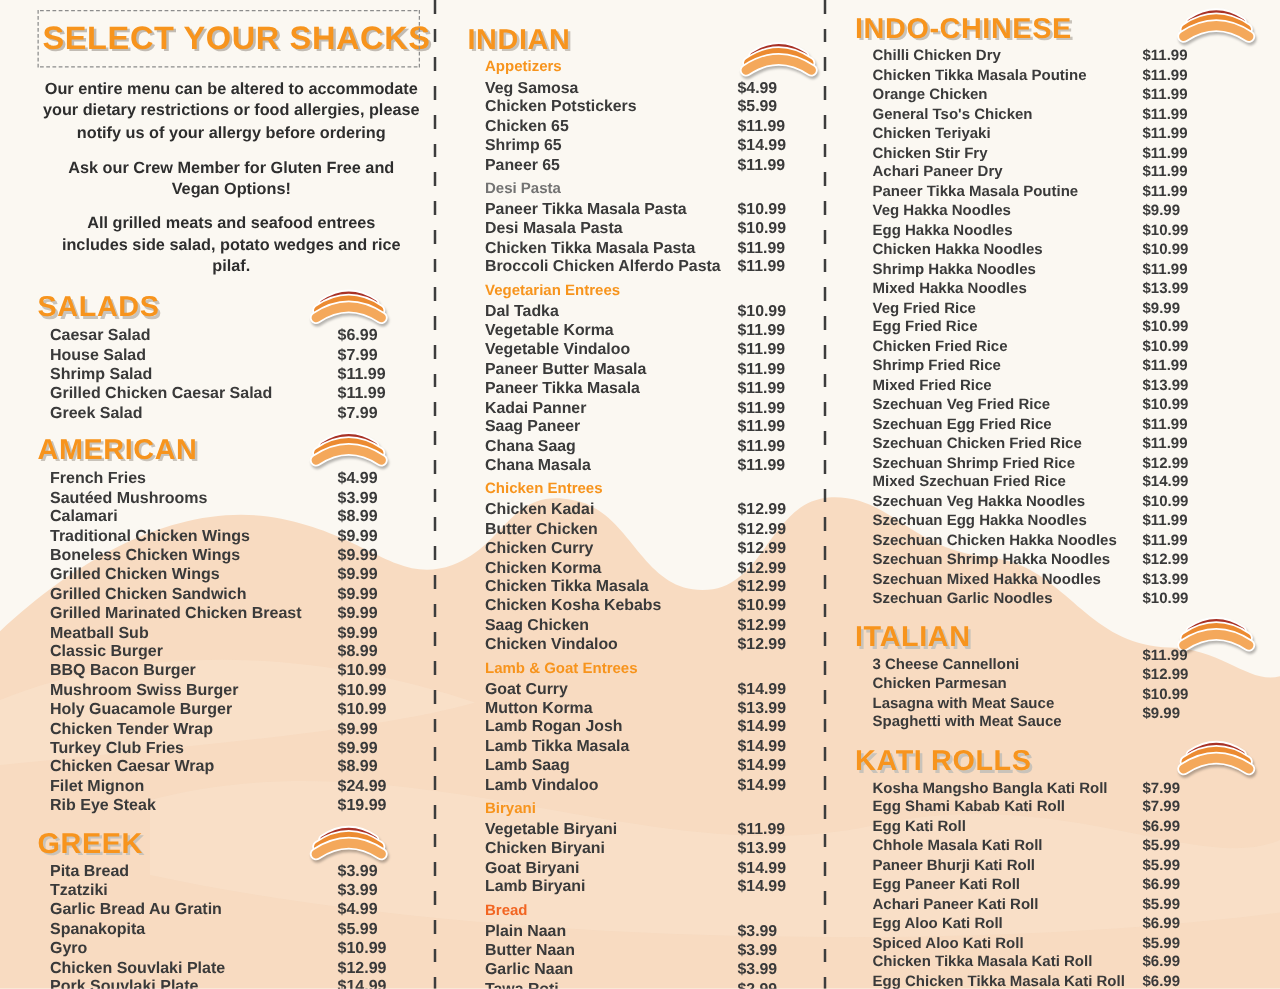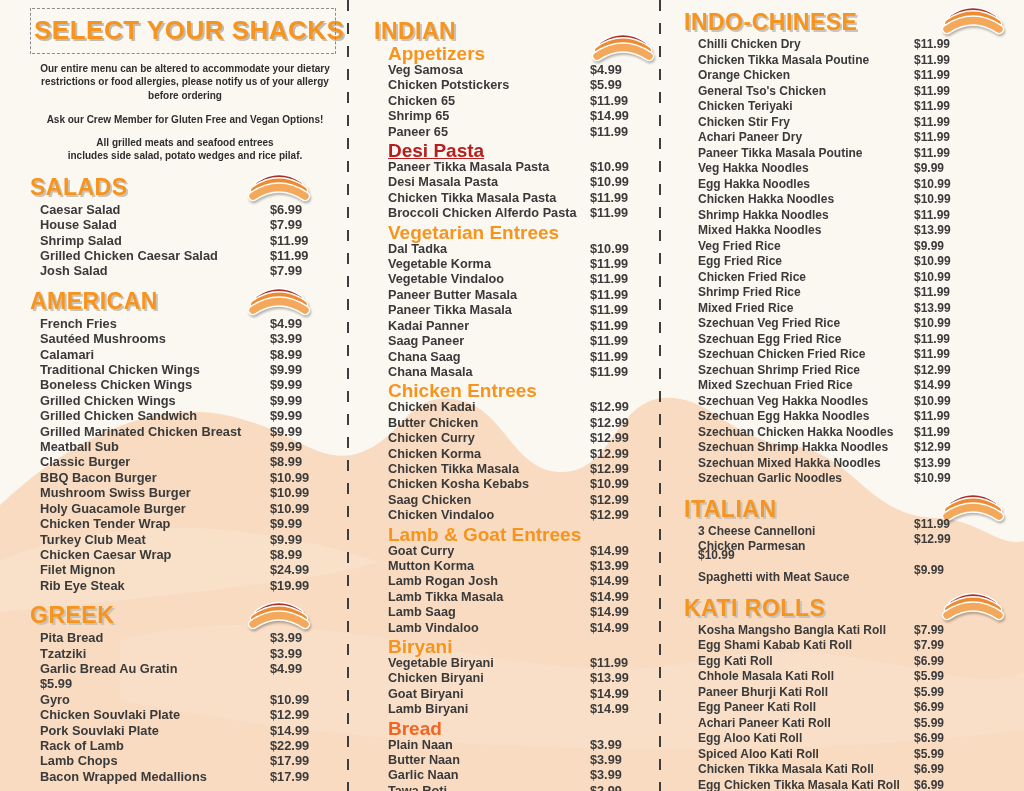--- a/index.html
+++ b/index.html
@@ -29,36 +29,36 @@
   .title-frame::before,.title-frame::after{
     content:"";position:absolute;top:-1px;bottom:-1px;width:7px;
   }
   .title-frame::before{left:-2px;border-left:1px dashed #8c8c8c;}
   .title-frame::after{right:-2px;border-right:1px dashed #8c8c8c;}
   .menu-title{
     font-size:26px;font-weight:bold;letter-spacing:.5px;white-space:nowrap;
     text-align:center;color:#F7941D;text-shadow:2px 2px 0 #c2bcb4;
   }
   .note{
-    margin:8px 0 0 -6px;text-align:center;font-size:10px;font-weight:bold;
+    margin:8px 0 0 -6px;text-align:center;font-size:13px;font-weight:bold;
     color:#2e2e2e;line-height:1.33;
   }
   .note.n2{margin-top:11px;}
   .note.n3{margin-top:10px;}
 
   .section{position:relative;}
   .h1{
     font-size:23px;font-weight:bold;letter-spacing:.5px;line-height:24px;
     margin:10px 0 3px -10px;color:#F7941D;text-shadow:2px 2px 0 #c9c3ba;
   }
   .col-mid .h1,.col-right .h1{margin-left:-14px;}
   .col-mid .h1{margin-top:0;margin-bottom:2px;}
   .col-right .section:first-child .h1{margin-top:0;}
   .col-left .section:first-child .h1{margin-top:12px;}
-  .h2{font-size:19px;font-weight:bold;line-height:17px;margin:2px 0 1px 0;color:#F7941D;}
+  .h2{font-size:12px;font-weight:bold;line-height:17px;margin:2px 0 1px 0;color:#F7941D;}
 
   .row{display:flex;align-items:baseline;line-height:15.4px;font-size:12.8px;font-weight:bold;color:#3A3A3A;}
   .col-mid .row{line-height:15.4px;font-size:12.7px;}
   .col-right .row{line-height:15.5px;font-size:12px;}
   .row .name{flex:1;white-space:nowrap;}
   .row .price{flex-shrink:0;text-align:left;}
   .col-left  .row .price{width:66px;}
   .col-mid   .row .price{width:66px;}
   .col-right .row .price{width:100px;}
   .price-up .row .price{position:relative;top:-7px;}
@@ -114,21 +114,21 @@
         </div>
         <div class="row">
           <span class="name">Shrimp Salad</span>
           <span class="price">$11.99</span>
         </div>
         <div class="row">
           <span class="name">Grilled Chicken Caesar Salad</span>
           <span class="price">$11.99</span>
         </div>
         <div class="row">
-          <span class="name">Josh Salad</span>
+          <span class="name">Greek Salad</span>
           <span class="price">$7.99</span>
         </div>
       </div>
       <div class="section">
         <div class="h1" style="color: rgb(247, 148, 29);">AMERICAN</div>
         <span class="hotdog"><svg width="66" height="29" viewBox="0 0 68 30">
             <path d="M13 12 Q34 -2 55 12" stroke="#ffffff" stroke-width="8.5" fill="none" stroke-linecap="round"></path>
             <path d="M13 12 Q34 -2 55 12" stroke="#A93226" stroke-width="5.5" fill="none" stroke-linecap="round"></path>
             <path d="M9 18 Q34 1 59 18" stroke="#ffffff" stroke-width="10.5" fill="none" stroke-linecap="round"></path>
             <path d="M9 18 Q34 1 59 18" stroke="#EC8B31" stroke-width="7.5" fill="none" stroke-linecap="round"></path>
@@ -185,21 +185,21 @@
         </div>
         <div class="row">
           <span class="name">Holy Guacamole Burger</span>
           <span class="price">$10.99</span>
         </div>
         <div class="row">
           <span class="name">Chicken Tender Wrap</span>
           <span class="price">$9.99</span>
         </div>
         <div class="row">
-          <span class="name">Turkey Club Meat</span>
+          <span class="name">Turkey Club Fries</span>
           <span class="price">$9.99</span>
         </div>
         <div class="row">
           <span class="name">Chicken Caesar Wrap</span>
           <span class="price">$8.99</span>
         </div>
         <div class="row">
           <span class="name">Filet Mignon</span>
           <span class="price">$24.99</span>
         </div>
@@ -224,20 +224,21 @@
         </div>
         <div class="row">
           <span class="name">Tzatziki</span>
           <span class="price">$3.99</span>
         </div>
         <div class="row">
           <span class="name">Garlic Bread Au Gratin</span>
           <span class="price">$4.99</span>
         </div>
         <div class="row">
+          <span class="name">Spanakopita</span>
           <span class="price">$5.99</span>
         </div>
         <div class="row">
           <span class="name">Gyro</span>
           <span class="price">$10.99</span>
         </div>
         <div class="row">
           <span class="name">Chicken Souvlaki Plate</span>
           <span class="price">$12.99</span>
         </div>
@@ -291,21 +292,21 @@
         <div class="row">
           <span class="name">Shrimp 65</span>
           <span class="price">$14.99</span>
         </div>
         <div class="row">
           <span class="name">Paneer 65</span>
           <span class="price">$11.99</span>
         </div>
       </div>
       <div class="section">
-        <div class="h2" style="color: #b91c1c; text-decoration: underline;">Desi Pasta</div>
+        <div class="h2" style="color: #737373;">Desi Pasta</div>
         <div class="row">
           <span class="name">Paneer Tikka Masala Pasta</span>
           <span class="price">$10.99</span>
         </div>
         <div class="row">
           <span class="name">Desi Masala Pasta</span>
           <span class="price">$10.99</span>
         </div>
         <div class="row">
           <span class="name">Chicken Tikka Masala Pasta</span>
@@ -599,20 +600,21 @@
           </svg></span>
         <div class="row">
           <span class="name">3 Cheese Cannelloni</span>
           <span class="price">$11.99</span>
         </div>
         <div class="row">
           <span class="name">Chicken Parmesan</span>
           <span class="price">$12.99</span>
         </div>
         <div class="row">
+          <span class="name">Lasagna with Meat Sauce</span>
           <span class="price">$10.99</span>
         </div>
         <div class="row">
           <span class="name">Spaghetti with Meat Sauce</span>
           <span class="price">$9.99</span>
         </div>
       </div>
       <div class="section">
         <div class="h1" style="color: rgb(247, 148, 29);">KATI ROLLS</div>
         <span class="hotdog"><svg width="66" height="29" viewBox="0 0 68 30">

